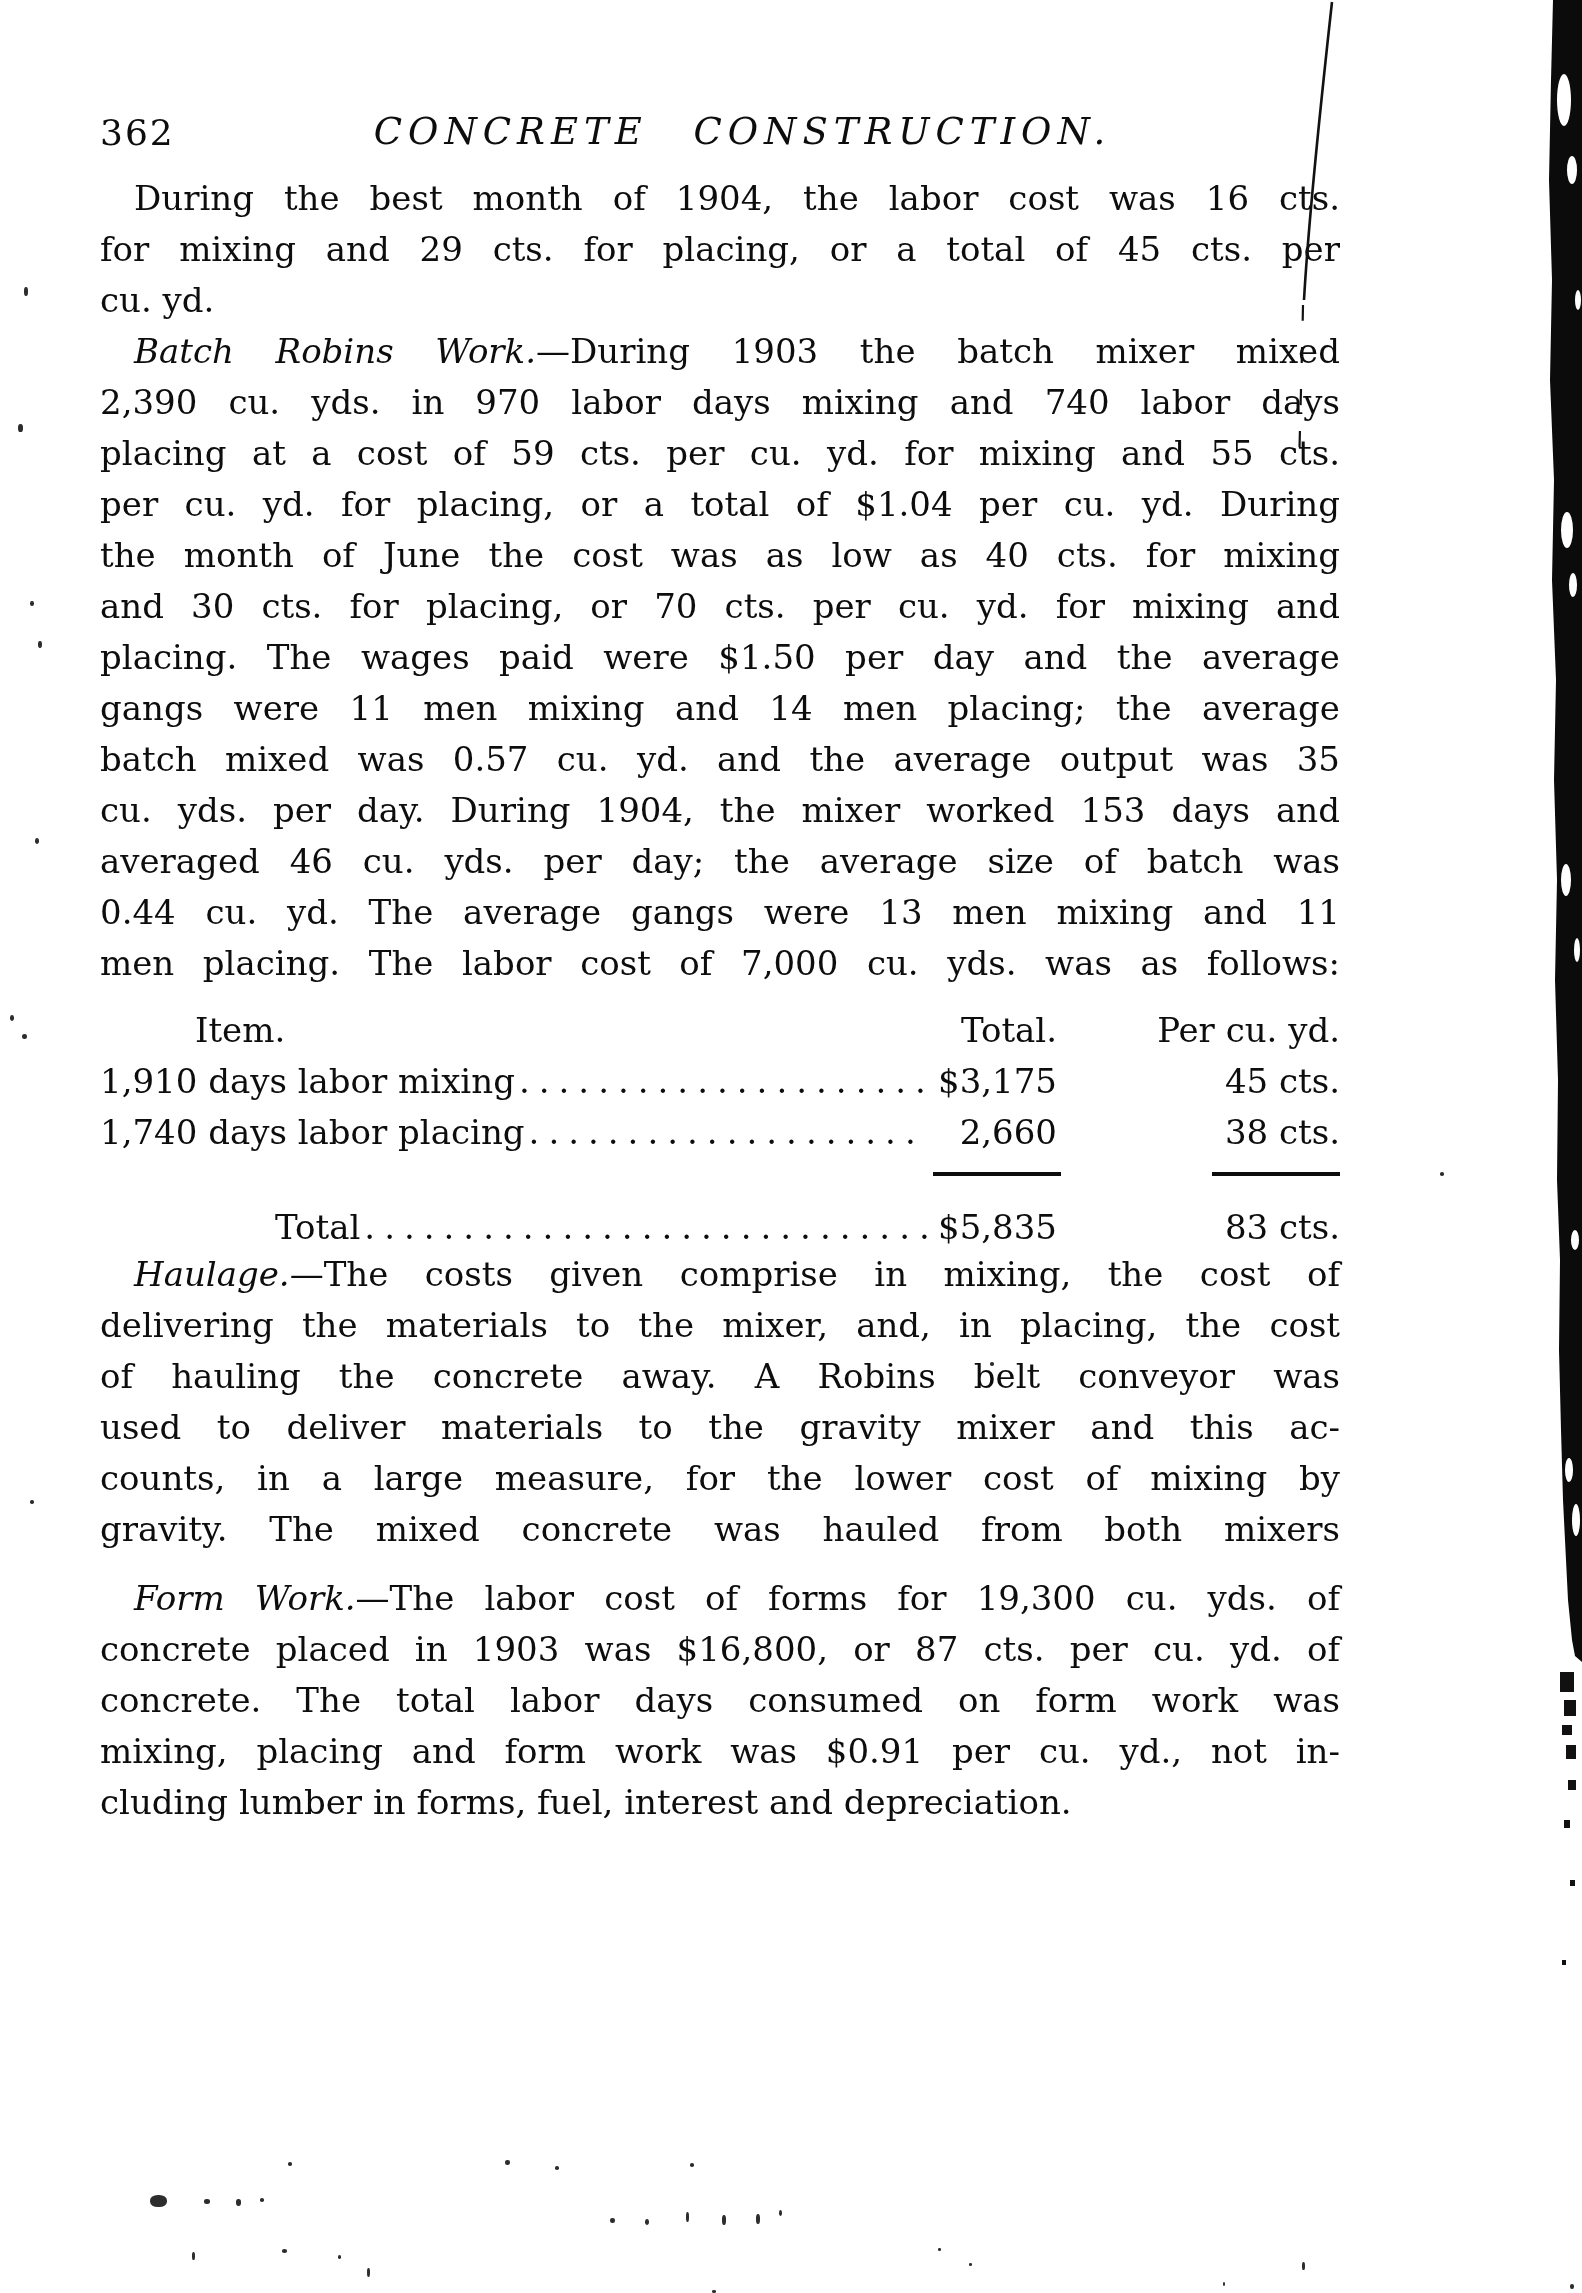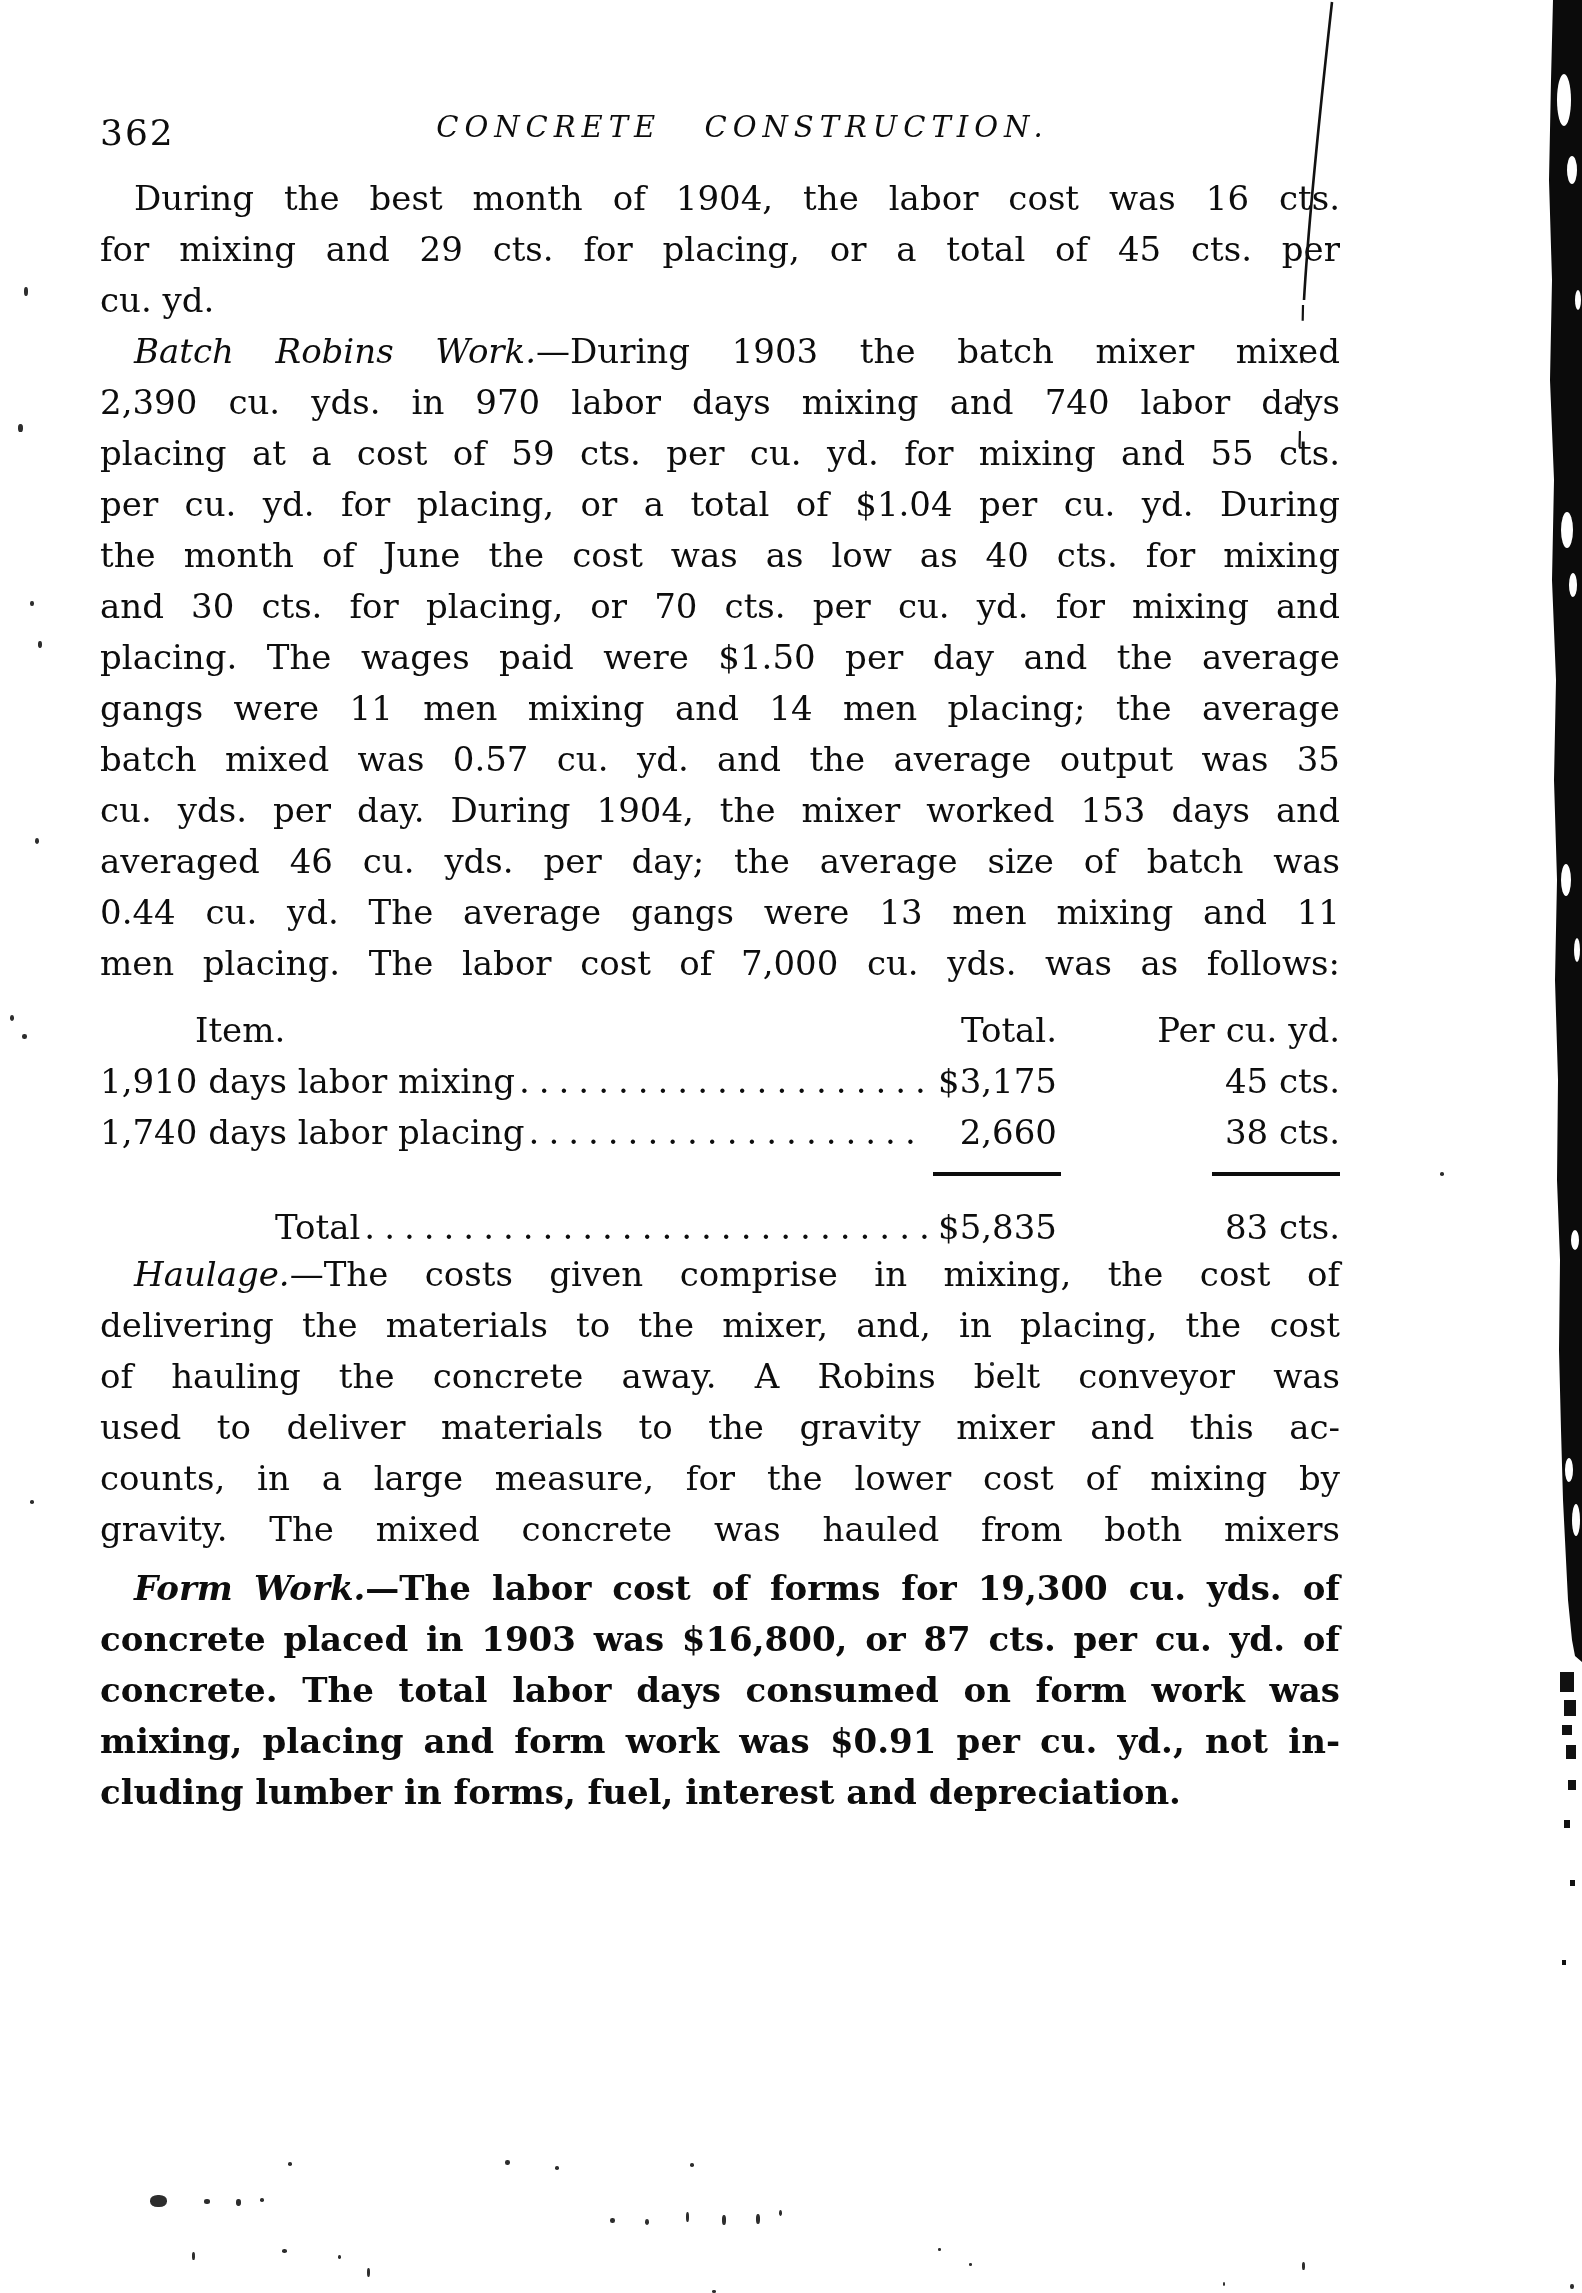--- a/index.html
+++ b/index.html
@@ -6,27 +6,27 @@
   #page{
     position:relative;width:1582px;height:2293px;background:#ffffff;
     overflow:hidden;color:#0d0d0d;
     font-family:"DejaVu Serif","Liberation Serif",serif;
     font-size:34px;
   }
   
   #page-number{position:absolute;left:100px;top:112px;font-size:36px;letter-spacing:2px;}
   #running-head{
     position:absolute;left:100px;top:110px;width:1240px;text-align:center;
-    font-style:italic;font-size:29px;letter-spacing:6px;word-spacing:28px;text-indent:45px;
+    font-style:italic;font-size:37px;letter-spacing:6px;word-spacing:28px;text-indent:45px;
   }
   
   .flow{position:absolute;left:100px;width:1240px;}
   #flow-1{top:173px;}
   #flow-2{top:1249px;}
-  #flow-2 .para + .para{margin-top:8px;font-weight:bold;}
+  #flow-2 .para + .para{margin-top:18px;}
   .line{
     height:51px;line-height:51px;
     text-align:justify;text-align-last:justify;text-justify:inter-word;
     overflow:visible;
   }
   .line.first{text-indent:34px;}
   .line.last{text-align-last:left;}
   .it{font-style:italic;}
   
   #cost-table{position:absolute;left:100px;top:1005px;width:1240px;}

